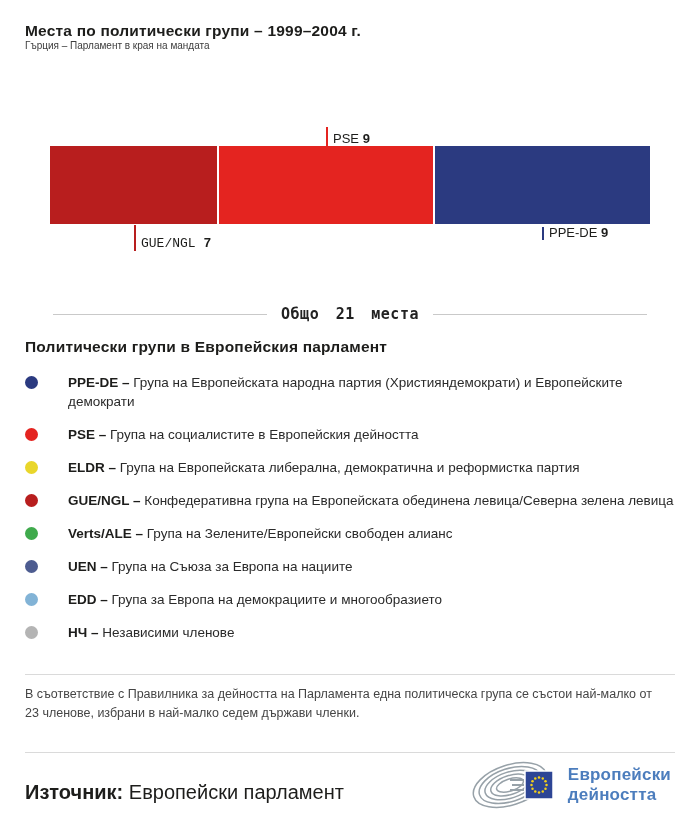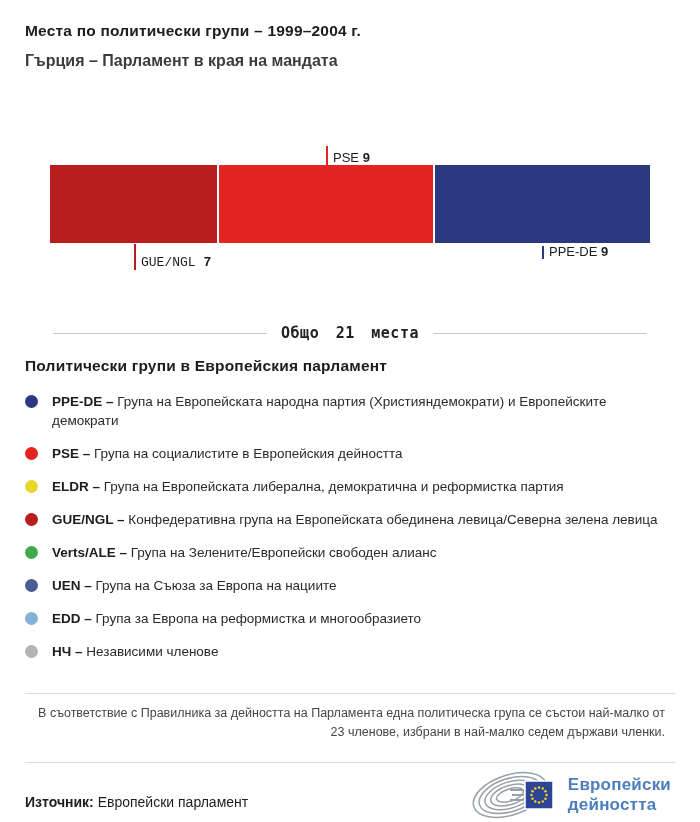--- a/index.html
+++ b/index.html
@@ -7,21 +7,21 @@
   body {
     width: 700px; height: 822px;
     background: #ffffff;
     font-family: "Liberation Sans", "DejaVu Sans", sans-serif;
     color: #1d1d1b;
     padding: 16px 25px 14px 25px;
     overflow: hidden;
   }
   
   .title { font-size: 15.5px; font-weight: 800; letter-spacing: .2px; margin-top: 6px; }
-  .subtitle { font-size: 16px; font-weight: 700; color: #3c3c3c; margin-top: 12px; }
+  .subtitle { font-size: 10px; font-weight: 400; color: #3c3c3c; }
 
   
   .chart-area { position: relative; margin: 72px 25px 0 25px; height: 128px; }
   .bar-track {
     position: absolute; left: 0; right: 0; top: 23px; height: 78px;
     display: flex; gap: 2px; background: transparent;
   }
   .bar-track .seg { height: 100%; }
   .tick-group { position: absolute; display: flex; white-space: nowrap; }
   .tick-group .tick { display: inline-block; width: 2px; flex: 0 0 2px; }
@@ -41,37 +41,36 @@
   }
   .total-divider .rule { flex: 1; height: 1px; background: #c9c9c9; }
   .total-divider .total-text {
     font-family: "DejaVu Sans Mono", "Liberation Mono", monospace;
     font-size: 15px; font-weight: 700; color: #222; word-spacing: 7px; letter-spacing: .5px;
   }
 
   
   .legend-heading { font-size: 15.5px; font-weight: 800; margin-top: 15px; letter-spacing: .2px; }
   .legend-list { margin-top: 17px; }
-  .lrow { display: flex; align-items: flex-start; margin-bottom: 14px; }
+  .lrow { display: flex; align-items: flex-start; margin-bottom: 14px; gap: 16px; }
   .dot { width: 13px; height: 13px; border-radius: 50%; flex: 0 0 13px; margin-top: 3px; }
   .ltext { font-size: 13.5px; line-height: 19px; color: #2a2a2a; margin-left: 14px; max-width: 610px; }
   .ltext b { font-weight: 800; color: #1d1d1b; }
 
   
   .footnote-block {
     margin-top: 32px;
     border-top: 1px solid #dadada; border-bottom: 1px solid #dadada;
-    padding: 10px 0 20px 0;
-    text-align: right;
+    padding: 10px 0 29px 0;
   }
   .footnote { font-size: 12.5px; line-height: 19px; color: #454545; max-width: 640px; }
 
   
   .source-row { margin-top: 8px; display: flex; justify-content: space-between; align-items: center; }
-  .source { font-size: 14px; color: #1d1d1b; margin-top: 14px; }
+  .source { font-size: 20px; color: #1d1d1b; margin-top: 14px; }
   .source b { font-weight: 800; }
   .ep-logo { display: flex; align-items: center; gap: 10px; margin-right: 4px; }
   .ep-logo .logo-text { font-size: 17px; font-weight: 700; line-height: 20px; letter-spacing: .2px; }
 </style>
 </head>
 <body>
 
 <div>
 
   <h1 class="title">Места по политически групи – 1999–2004 г.</h1>
@@ -125,21 +124,21 @@
       <div class="lrow">
         <span class="dot" style="background: rgb(63, 170, 76);"></span>
         <p class="ltext"><b>Verts/ALE – </b><span>Група на Зелените/Европейски свободен алианс</span></p>
       </div>
       <div class="lrow">
         <span class="dot" style="background: rgb(77, 92, 144);"></span>
         <p class="ltext"><b>UEN – </b><span>Група на Съюза за Европа на нациите</span></p>
       </div>
       <div class="lrow">
         <span class="dot" style="background: rgb(130, 179, 214);"></span>
-        <p class="ltext"><b>EDD – </b><span>Група за Европа на реформистка и многообразието</span></p>
+        <p class="ltext"><b>EDD – </b><span>Група за Европа на демокрациите и многообразието</span></p>
       </div>
       <div class="lrow">
         <span class="dot" style="background: rgb(180, 180, 180);"></span>
         <p class="ltext"><b>НЧ – </b><span>Независими членове</span></p>
       </div>
     </div>
 
   <div class="footnote-block">
     <p class="footnote">В съответствие с Правилника за дейността на Парламента една политическа група се състои най-малко от 23 членове, избрани в най-малко седем държави членки.</p>
   </div>

